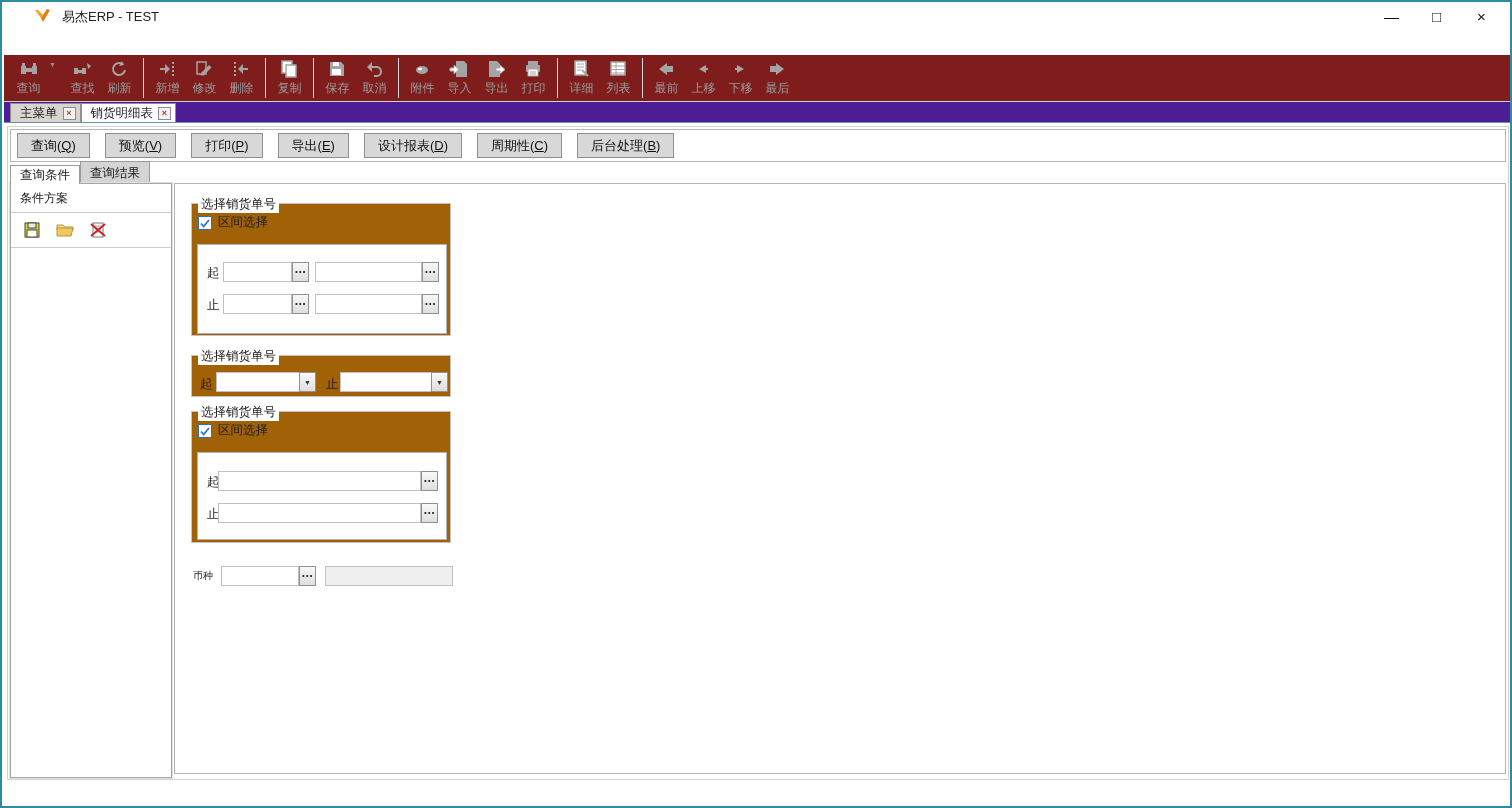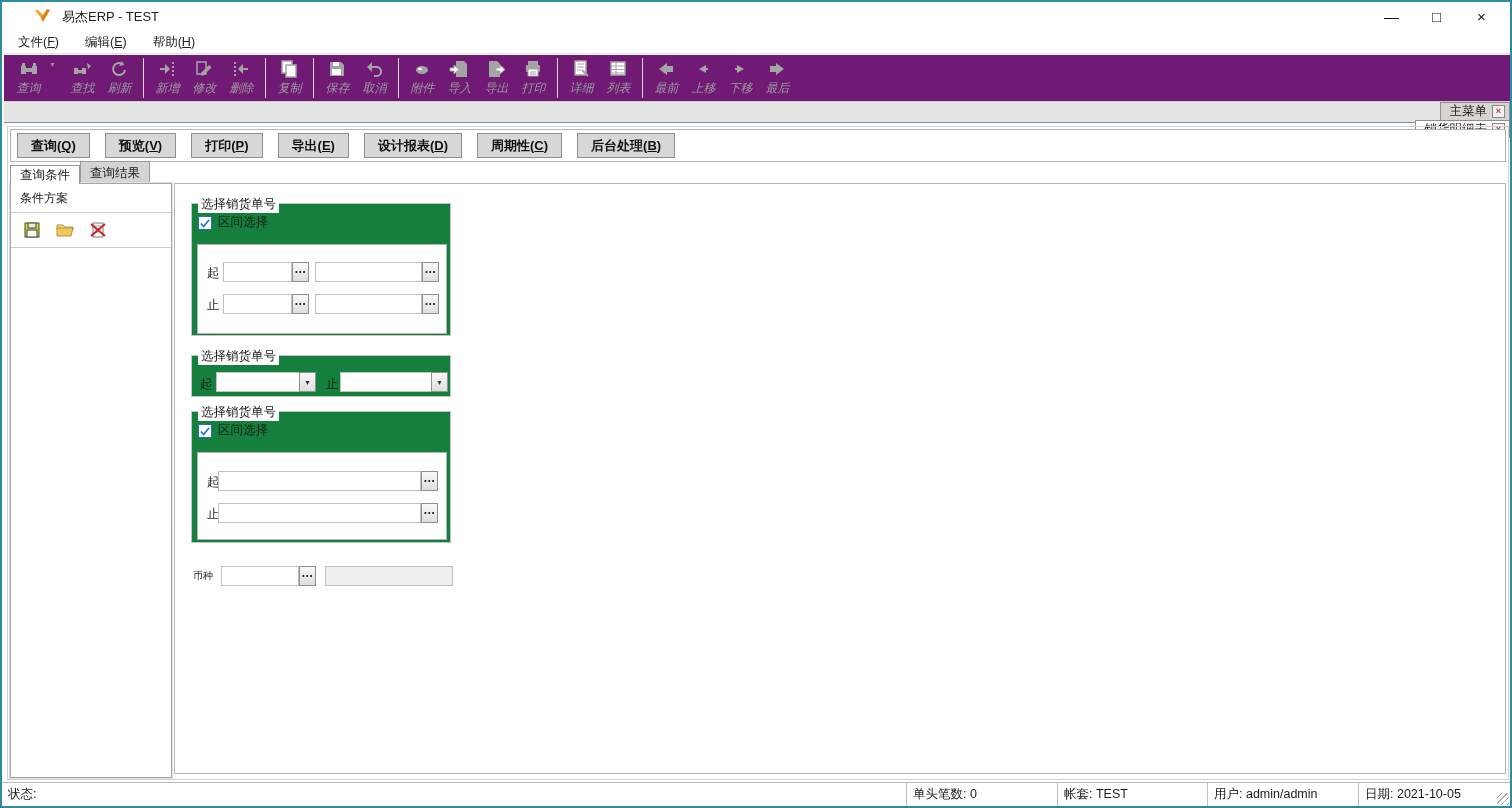--- a/index.html
+++ b/index.html
@@ -17,71 +17,71 @@
            font-size:15px; color:#111; cursor:default; }
 
   
   .menubar { position:absolute; left:2px; top:29px; width:1506px; height:23px;
              display:flex; align-items:center; padding-left:12px; gap:22px;
              border-bottom:1px solid #e4e4e4; background:#fff; }
   .menuitem { font-size:12.5px; color:#222; padding:2px 2px; }
 
   
   .toolbar { position:absolute; left:2px; top:53px; width:1506px; height:47px;
-             display:flex; align-items:center; padding-left:6px; background:#701a75;
-             border-bottom:1px solid #cfcfcf;font-style:italic; }
+             display:flex; align-items:center; padding-left:6px; background:#7f1d1d;
+             border-bottom:1px solid #cfcfcf; }
   .tb-item { width:37px; display:flex; flex-direction:column; align-items:center; gap:1px; position:relative; }
   .tb-item .ticon { width:20px; height:20px; }
   .tb-item .tlabel { font-size:12px; color:#9b9b9b; white-space:nowrap; }
   .tb-caret { font-size:7px; color:#909090; margin:6px 8px 0 2px; align-self:flex-start; }
   .tb-sep { width:1px; height:40px; background:#d7d7d7; margin:0 5px; }
 
   
   .tabstrip { position:absolute; left:2px; top:100px; width:1506px; height:21px;
               display:flex; align-items:flex-end; padding-left:6px;
-              border-bottom:1px solid #6e93a8; background:#e5e5e5;flex-direction:column; }
+              border-bottom:1px solid #6e93a8; background:#4c1d95; }
   .mtab { display:flex; align-items:center; gap:5px; height:19px; padding:0 4px 0 9px;
           border:1px solid #8f8f8f; border-bottom:none; font-size:12.5px; }
   .mtab.inactive { background:#d8d5d0; }
   .mtab.active { background:#fff; }
   .tabclose { width:13px; height:13px; border:1px solid #8a8a8a; background:#f2f2f2;
               display:flex; align-items:center; justify-content:center;
               font-size:9px; font-weight:700; color:#b03a2e; line-height:1; }
 
   
   .outer-frame { position:absolute; left:5px; top:124px; width:1502px; height:654px;
                  border:1px solid #d2d2d2; }
 
   
   .actionpanel { position:absolute; left:8px; top:127px; width:1496px; height:33px;
                  border:1px solid #b5b5b5; background:#fff;
                  display:flex; align-items:center; gap:15px; padding-left:6px; }
   .action-btn { height:25px; padding:0 13px; background:#d8d8d8; border:1px solid #8f8f8f;
-                font-size:13px; color:#111; font-family:"Liberation Sans",sans-serif;font-weight:bold; }
+                font-size:13px; color:#111; font-family:"Liberation Sans",sans-serif; }
 
   
   .subtabs { position:absolute; left:8px; top:163px; height:19px; display:flex; align-items:flex-end;text-align:center; }
   .stab { height:23px; padding:0 9px; display:flex; align-items:center; font-size:12.5px;
           border:1px solid #9a9a9a; border-bottom:none; }
   .stab.active { background:#fff; position:relative; z-index:2; height:19px; }
   .stab.inactive { background:#d4d4d4; }
 
   
   .leftpanel { position:absolute; left:8px; top:181px; width:162px; height:595px;
                border:1px solid #a6a6a6; background:#fff; box-shadow:0 0 0 1px #e0e0e0; }
   .lp-header { padding:6px 9px 5px; font-size:12px; border-bottom:1px solid #cccccc; }
   .lp-tools { height:35px; display:flex; align-items:center; gap:13px; padding-left:11px;
               border-bottom:1px solid #cccccc; }
   .lp-tool { width:20px; height:20px; display:inline-flex; }
 
   
   .rightpanel { position:absolute; left:172px; top:181px; width:1332px; height:591px;
                 border:1px solid #b5b5b5; background:#fff; }
 
-  .group { position:absolute; border:1px solid #c3c3c3; background:#15803d; }
+  .group { position:absolute; border:1px solid #c3c3c3; background:#a16207; }
   .g1 { left:16px; top:19px;  width:260px; height:133px; }
   .g2 { left:16px; top:171px; width:260px; height:42px; }
   .g3 { left:16px; top:227px; width:260px; height:132px; }
   .legend { position:absolute; top:-8px; left:6px; background:#fff; padding:0 3px; font-size:12.5px; }
 
   .cbrow { position:absolute; top:10px; left:6px; display:flex; align-items:center; gap:6px; font-size:12.5px; }
   .cb { width:14px; height:14px; display:inline-flex; }
 
   .innerbox { position:absolute; left:5px; border:1px solid #b3b3b3; background:#fff; }
   .g1 .innerbox { top:40px; width:250px; height:90px; }
@@ -146,25 +146,20 @@
       </svg>
     </span>
     <span class="title">易杰ERP - TEST</span>
     <div class="wincontrols" id="wincontrols">
         <span class="wcbtn">—</span>
         <span class="wcbtn">□</span>
         <span class="wcbtn">×</span>
       </div>
   </div>
 
-  <div class="menubar" id="menubar">
-      <span class="menuitem">文件(<u>F</u>)</span>
-      <span class="menuitem">编辑(<u>E</u>)</span>
-      <span class="menuitem">帮助(<u>H</u>)</span>
-    </div>
 
   <div class="toolbar" id="toolbar">
       <div class="tb-item">
         <span class="ticon"><svg viewBox="0 0 20 20" width="20" height="20">
             <rect x="2" y="7" width="5" height="8" fill="#a4a4a4"></rect>
             <rect x="13" y="7" width="5" height="8" fill="#a4a4a4"></rect>
             <rect x="7" y="9" width="6" height="4" fill="#a4a4a4"></rect>
             <rect x="3" y="4" width="3" height="3" fill="#a4a4a4"></rect>
             <rect x="14" y="4" width="3" height="3" fill="#a4a4a4"></rect>
           </svg></span>
@@ -442,22 +437,14 @@
       <span class="clabel">币种</span>
       <input class="fi ci" value="" style="">
       <button class="ell cbtn">
           <span>…</span>
         </button>
       <input class="fi cro" disabled="" value="" style="">
     </div>
 
   </div>
 
-  <div class="statusbar" id="statusbar">
-      <div class="st-sec ">状态:</div>
-      <div class="st-sec st-w1">单头笔数: 0</div>
-      <div class="st-sec st-w2">帐套: TEST</div>
-      <div class="st-sec st-w3">用户: admin/admin</div>
-      <div class="st-sec st-w4">日期: 2021-10-05</div>
-      <div class="grip"></div>
-    </div>
 
 </div>
 
 </body></html>

